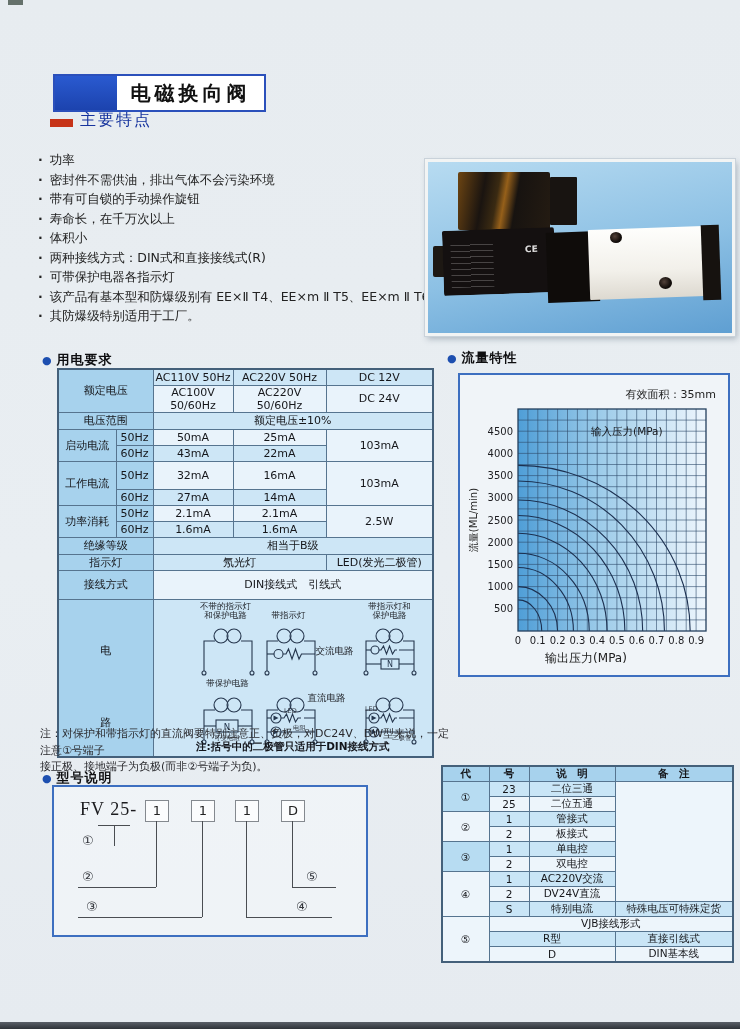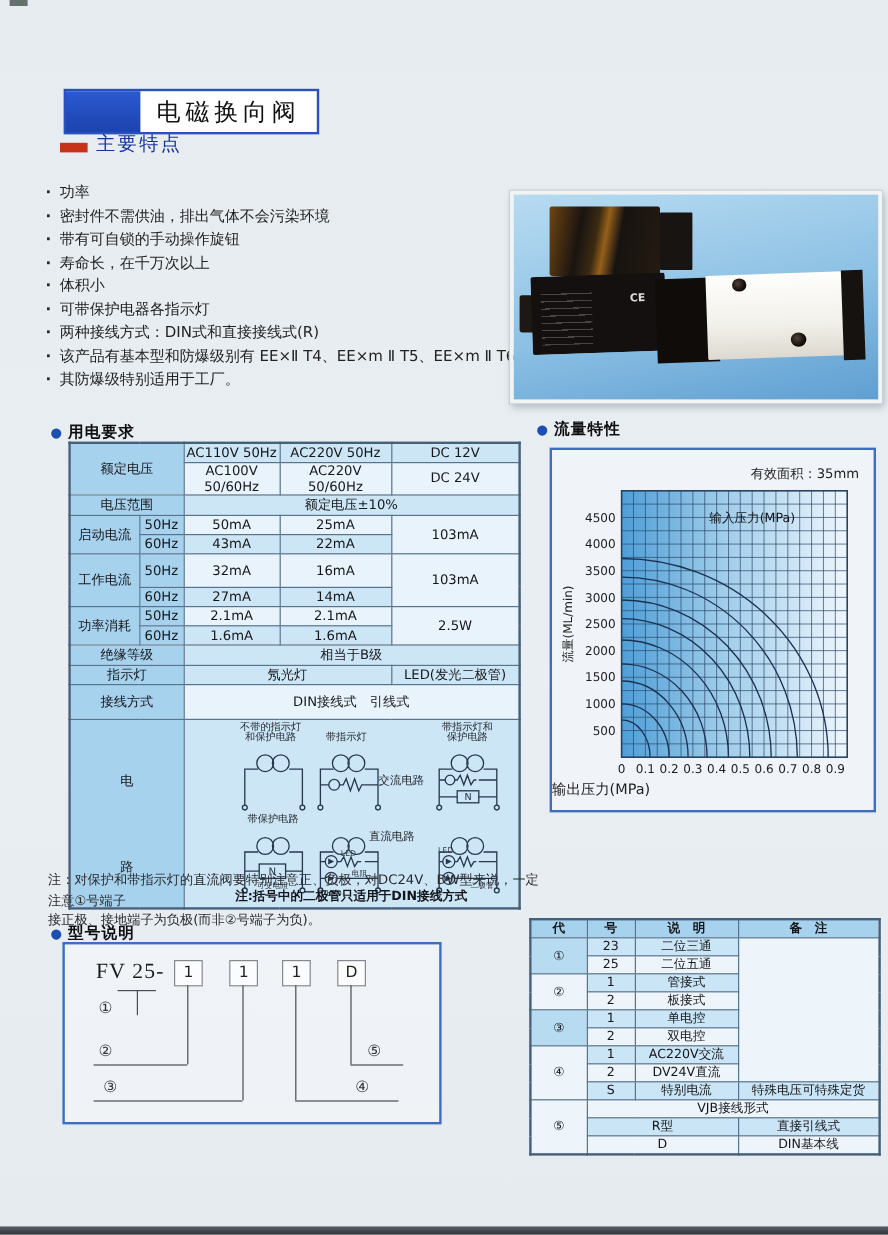--- a/index.html
+++ b/index.html
@@ -7,21 +7,21 @@
        background:linear-gradient(180deg,#e7ecf0 0%,#e9eef2 55%,#e6ebf0 100%);
        font-family:"DejaVu Sans",sans-serif;color:#1d1d1f;}
   .abs{position:absolute;}
   
   .scan-mark{left:8px;top:0;width:15px;height:5px;background:#45524a;opacity:.8;}
   .scan-bottom{left:0;top:1022px;width:740px;height:7px;background:linear-gradient(180deg,#5a6068,#2e3238);}
   
   .title-box{left:53px;top:74px;width:209px;height:34px;border:2px solid #2b50bb;display:flex;background:#fff;}
   .title-accent{width:62px;height:100%;background:linear-gradient(180deg,#2a5ad0,#1c43ae);}
   .title-text{flex:1;display:flex;align-items:center;justify-content:center;
-              font-size:20px;font-weight:normal;letter-spacing:4px;color:#111;}
+              font-size:20px;font-weight:bold;letter-spacing:4px;color:#111;}
   .feat-dash{left:50px;top:119px;width:23px;height:8px;background:#c63318;}
   .feat-title{left:80px;top:110px;font-size:16px;font-weight:normal;color:#16339d;letter-spacing:2px;}
   
   .features{left:38px;top:150px;width:396px;list-style:none;margin:0;padding:0;
             font-size:12.5px;line-height:19.5px;color:#222;}
   .features li::before{content:"·";margin-right:7px;font-weight:bold;}
   
   .sec{font-size:13px;font-weight:bold;color:#0e0e10;letter-spacing:1px;}
   .sec .dot{color:#1d4fb0;font-size:11px;margin-right:4px;}
   
@@ -55,21 +55,21 @@
   td.al{text-align:left;padding-left:8px;}
   .circuit-cell{background:#cde6f6;position:relative;height:156px;}
   .cl{font-size:8.5px;line-height:9.5px;color:#23262c;text-align:center;position:absolute;}
   .cnote{position:absolute;left:0;right:0;bottom:2px;text-align:center;font-size:10.5px;font-weight:bold;color:#14161c;}
   .csvg{position:absolute;}
   .cdual{line-height:34px;font-size:11px;}
   
   .chart-panel{left:458px;top:373px;width:268px;height:300px;border:2px solid #3d6fc0;background:#f0f4f8;}
   .chart-annot{position:absolute;right:12px;top:12px;font-size:11px;color:#222;}
   .chart-ylabel{position:absolute;left:-26px;top:138px;font-size:10px;color:#222;transform:rotate(-90deg);width:80px;text-align:center;}
-  .chart-xlabel{position:absolute;left:0;right:16px;bottom:8px;font-size:12px;color:#222;}
+  .chart-xlabel{position:absolute;left:0;right:16px;bottom:8px;text-align:center;font-size:12px;color:#222;}
   
   .note{left:40px;top:726px;width:416px;font-size:11px;line-height:16.5px;color:#2a2a2e;}
   
   .model-box{left:52px;top:785px;width:312px;height:148px;border:2px solid #3d6fc0;background:rgba(245,249,252,.55);}
   .model-box .ln{position:absolute;background:#4a4d52;}
   .model-prefix{position:absolute;left:26px;top:12px;font-family:"Liberation Serif",serif;font-size:18px;color:#1b1b1e;letter-spacing:1px;}
   .mbox{position:absolute;top:13px;width:22px;height:20px;border:1px solid #84898f;background:#fbfcfd;
         text-align:center;line-height:20px;font-size:13px;color:#222;}
   .mark{position:absolute;font-size:13px;color:#33363c;}
   
@@ -95,22 +95,22 @@
 </div>
 <div class="abs feat-dash"></div>
 <div class="abs feat-title">主要特点</div>
 
 <ul class="abs features">
   <li>功率</li>
   <li>密封件不需供油，排出气体不会污染环境</li>
   <li>带有可自锁的手动操作旋钮</li>
   <li>寿命长，在千万次以上</li>
   <li>体积小</li>
+  <li>两种接线方式：DIN式和直接接线式(R)</li>
   <li>可带保护电器各指示灯</li>
-  <li>两种接线方式：DIN式和直接接线式(R)</li>
   <li>该产品有基本型和防爆级别有 EE×Ⅱ T4、EE×m Ⅱ T5、EE×m Ⅱ T6</li>
   <li>其防爆级特别适用于工厂。</li>
 </ul>
 
 <div class="abs photo">
   <div class="v-conn"></div>
   <div class="v-conn2"></div>
   <div class="v-stub"></div>
   <div class="v-coil"></div>
   <div class="v-ce">CE</div>

